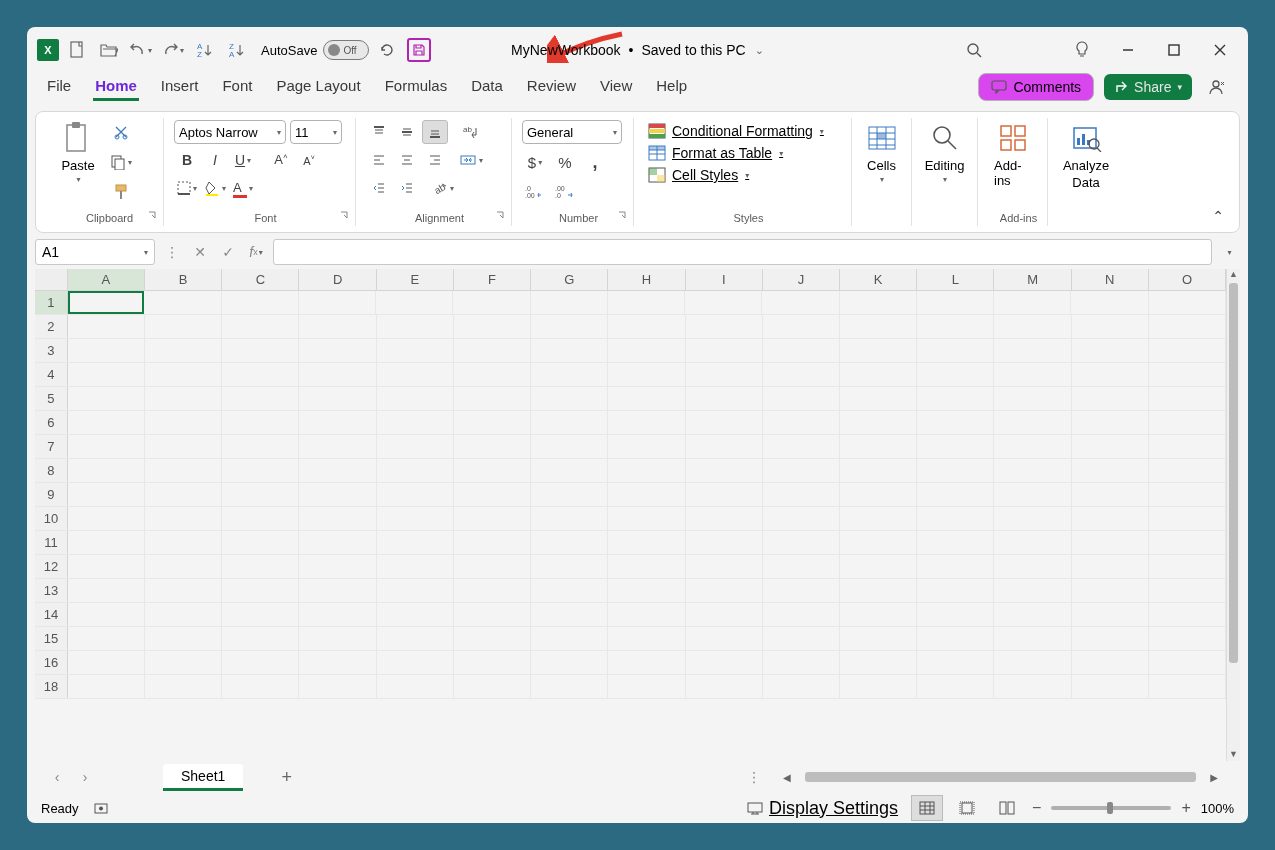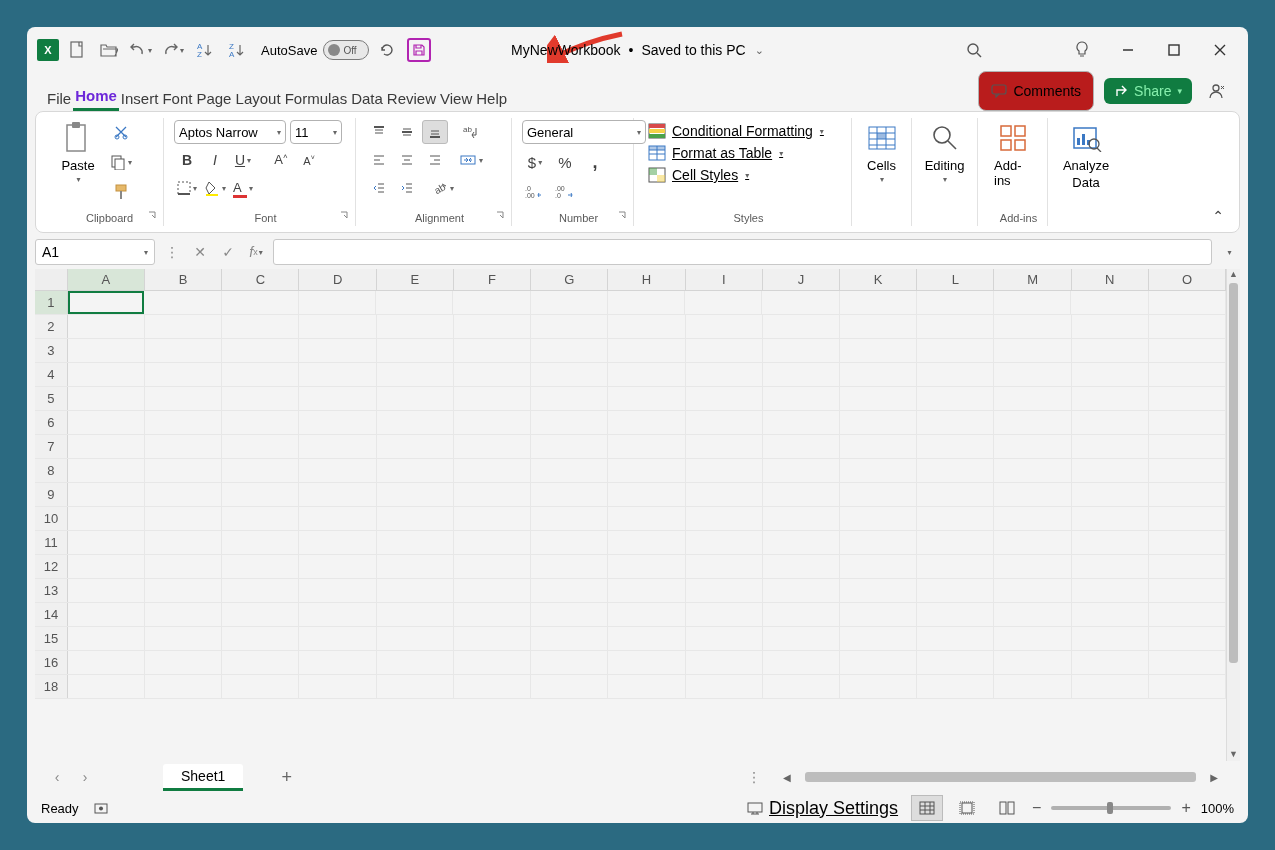--- a/index.html
+++ b/index.html
@@ -114,49 +114,50 @@
   align-items: center;
   justify-content: center;
 }
 .search-tip {
   position: absolute;
   right: 260px;
 }
 .tabstrip {
   height: 38px;
   display: flex;
-  align-items: flex-end;
+  align-items: flex-start;
   padding: 0 18px;
+  gap: 20px;
   font-size: 15px;
 }
 .tab-item { color: #3a3a3a; padding: 4px 2px; }
 .tab-item.active {
   color: #6d28d9;
   border-bottom: 3px solid #107c41;
   font-weight: 600;
 }
 .right-actions {
   margin-left: auto;
   display: flex;
   align-items: center;
   gap: 10px;
 }
 .comments-btn {
   border: 1px solid #b2b2b2;
   border-radius: 8px;
-  padding: 11px 12px;
-  background: #b91c1c;
+  padding: 5px 12px;
+  background: #d946ef;
   font-size: 14px;
   display: flex;
   align-items: center;
   gap: 6px;
 }
 .share-btn {
   background: #107c41;
-  color: #86efac;
+  color: #e5e5e5;
   border-radius: 6px;
   padding: 5px 10px;
   font-size: 14px;
   display: flex;
   align-items: center;
   gap: 6px;
 }
 .ribbon {
   background: #fff;
   margin: 0 8px;
@@ -749,21 +750,21 @@
           <span class="dd-arrow">▾</span>
         </div>
       </div>
       <div class="group-label">Alignment</div>
       <svg class="dialog-launcher" width="10" height="10">
           <path d="M2 2 L8 2 L8 8 M5 5 L8 8" stroke="#888" fill="none"></path>
         </svg>
     </div>
 
     <div class="ribbon-group" style="width:122px">
-      <div class="font-sel" style="width:124px;margin-bottom:6px">
+      <div class="font-sel" style="width:100px;margin-bottom:6px">
         <span>General</span>
         <span class="dd-arrow">▾</span>
       </div>
       <div class="row" style="gap:4px;margin-bottom:6px">
         <div class="rbtn dropdown-small">
             <span style="font-size:15px">$</span>
             <span class="dd-arrow">▾</span>
           </div>
         <div class="rbtn">
             <span style="font-size:15px">%</span>

